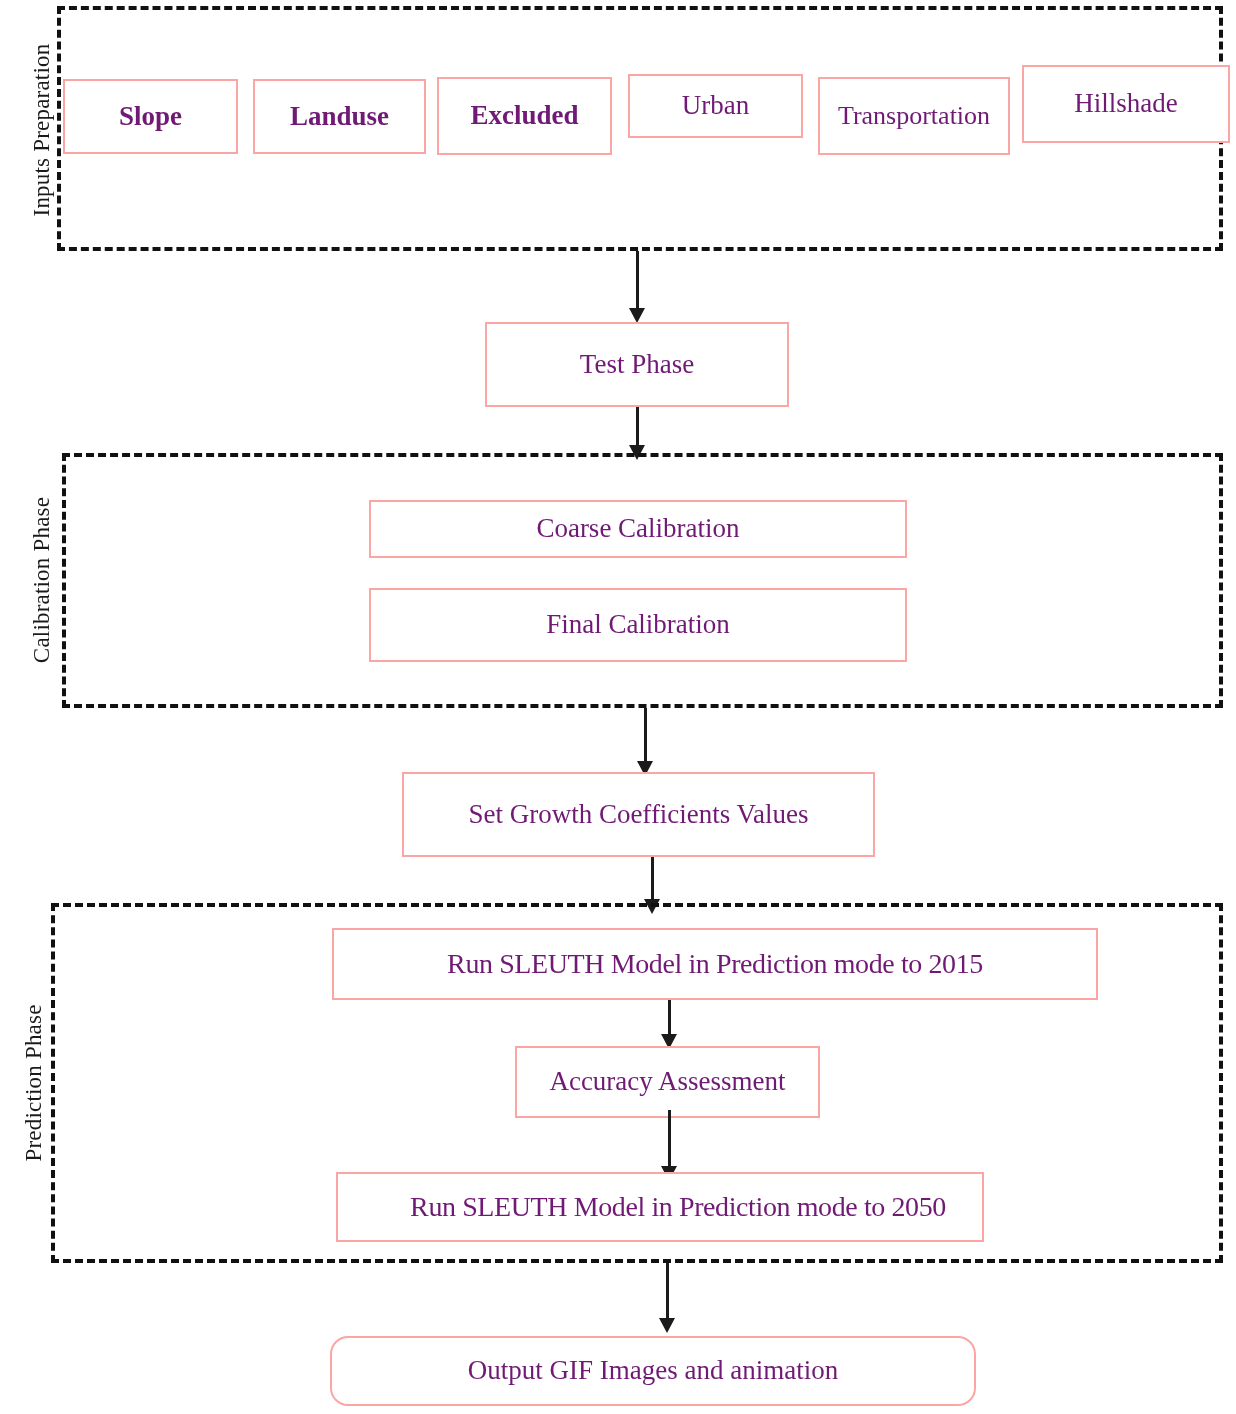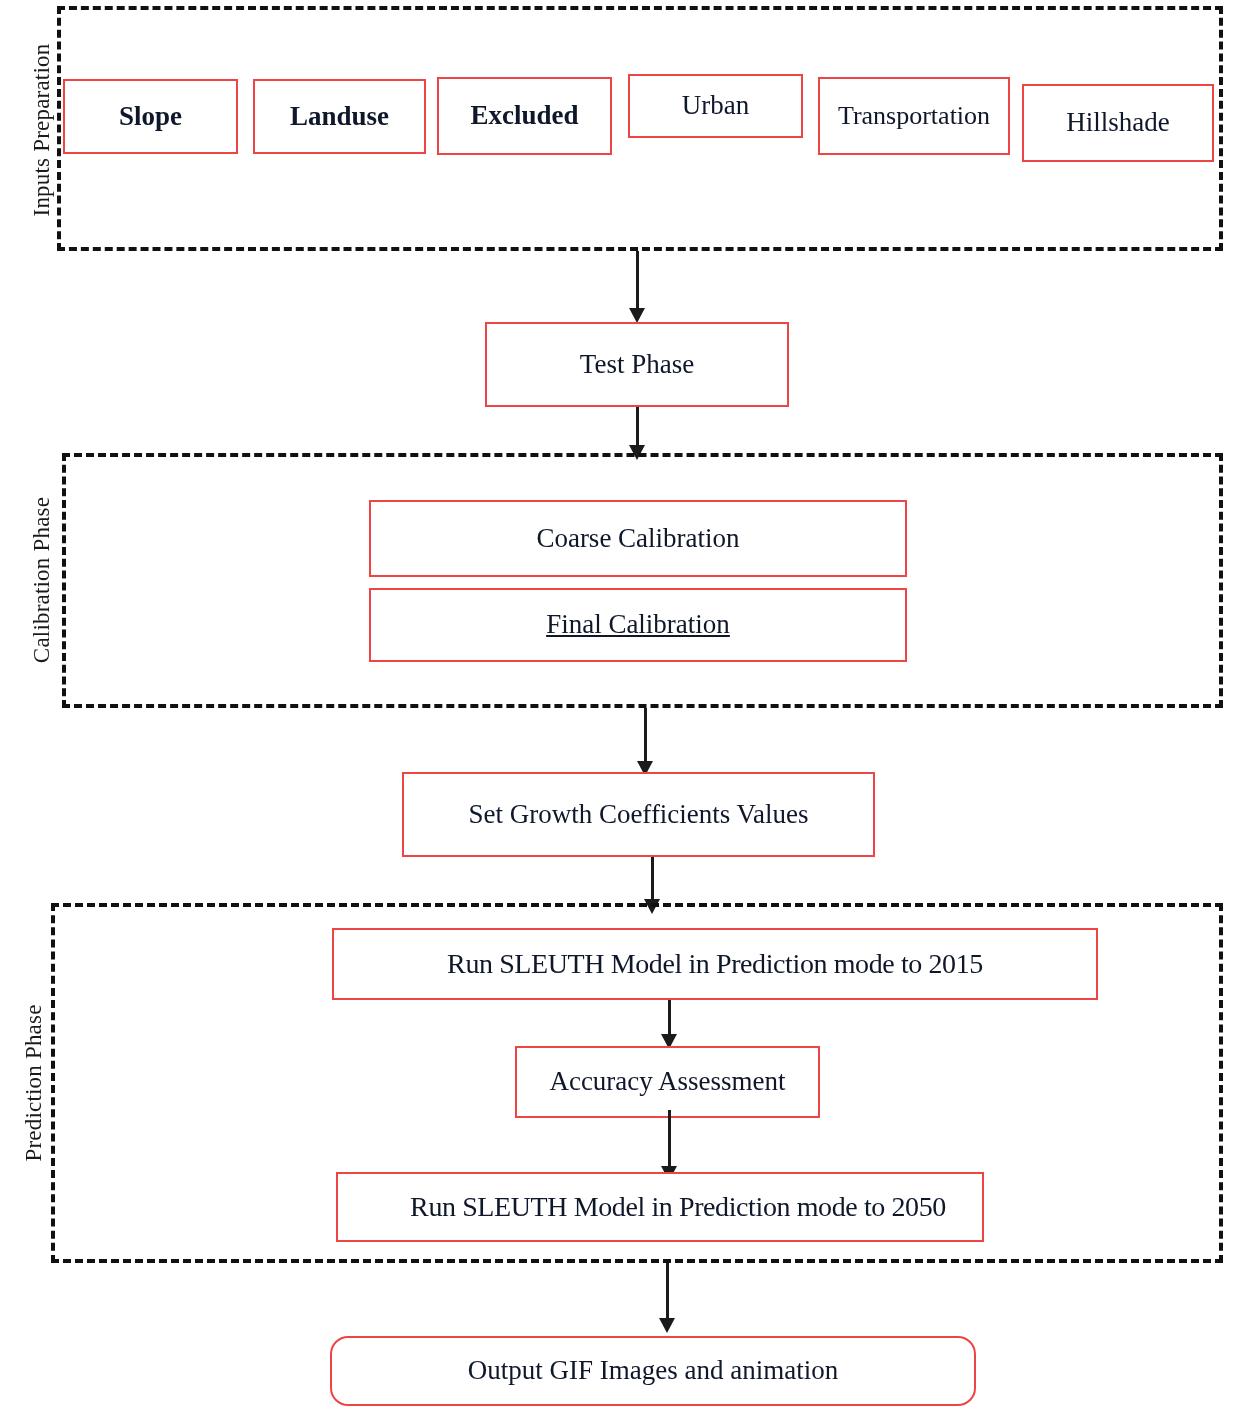--- a/index.html
+++ b/index.html
@@ -31,26 +31,26 @@
     font-size: 23px;
     color: #1a1a1a;
     letter-spacing: 0.2px;
     text-align: center;
     font-family: "Liberation Serif", "DejaVu Serif", serif;
   }
   
   .node {
     position: absolute;
     box-sizing: border-box;
-    border: 2px solid #ef4444;
+    border: 2px solid #fca5a5;
     background: #ffffff;
     display: flex;
     align-items: center;
     justify-content: center;
-    color: #0f172a;
+    color: #701a75;
     font-size: 27px;
     line-height: 1.1;
     white-space: nowrap;
     overflow: visible;
   }
   .node.bolder {
     font-weight: 600;
   }
   .node.tight {
     font-size: 26px;
@@ -92,41 +92,41 @@
   <div class="node bolder" style="left:63px; top:79px; width:175px; height:75px;">Slope</div>
 
   <div class="node bolder" style="left:253px; top:79px; width:173px; height:75px;">Landuse</div>
 
   <div class="node bolder" style="left:437px; top:77px; width:175px; height:78px;">Excluded</div>
 
   <div class="node" style="left:628px; top:74px; width:175px; height:64px;">Urban</div>
 
   <div class="node tight" style="left:818px; top:77px; width:192px; height:78px;">Transportation</div>
 
-  <div class="node" style="left:1022px; top:84px; width:192px; height:78px;">Hillshade</div>
+  <div class="node" style="left:1022px; top:65px; width:208px; height:78px;">Hillshade</div>
 
   <div class="conn" style="left:636px; top:251px; width:3px; height:72px;">
     <div class="shaft" style="height:58px;"></div>
     <div class="head" style="top:57px;"></div>
   </div>
 
   <div class="node" style="left:485px; top:322px; width:304px; height:85px;">Test Phase</div>
 
   <div class="conn" style="left:636px; top:407px; width:3px; height:55px;">
     <div class="shaft" style="height:40px;"></div>
     <div class="head" style="top:38px;"></div>
   </div>
 
   <div class="phase-box" style="left:62px; top:453px; width:1161px; height:255px;"></div>
 
   <div class="phase-label" style="left:-73px; top:567px; width:230px; height:26px;">Calibration Phase</div>
 
-  <div class="node" style="left:369px; top:500px; width:538px; height:77px;">Coarse Calibration</div>
+  <div class="node" style="left:369px; top:500px; width:538px; height:58px;">Coarse Calibration</div>
 
-  <div class="node" style="left:369px; top:588px; width:538px; height:74px;text-decoration:underline;">Final Calibration</div>
+  <div class="node" style="left:369px; top:588px; width:538px; height:74px;">Final Calibration</div>
 
   <div class="conn" style="left:644px; top:708px; width:3px; height:68px;">
     <div class="shaft" style="height:54px;"></div>
     <div class="head" style="top:53px;"></div>
   </div>
 
   <div class="node" style="left:402px; top:772px; width:473px; height:85px;">Set Growth Coefficients Values</div>
 
   <div class="conn" style="left:651px; top:857px; width:3px; height:58px;">
     <div class="shaft" style="height:44px;"></div>

